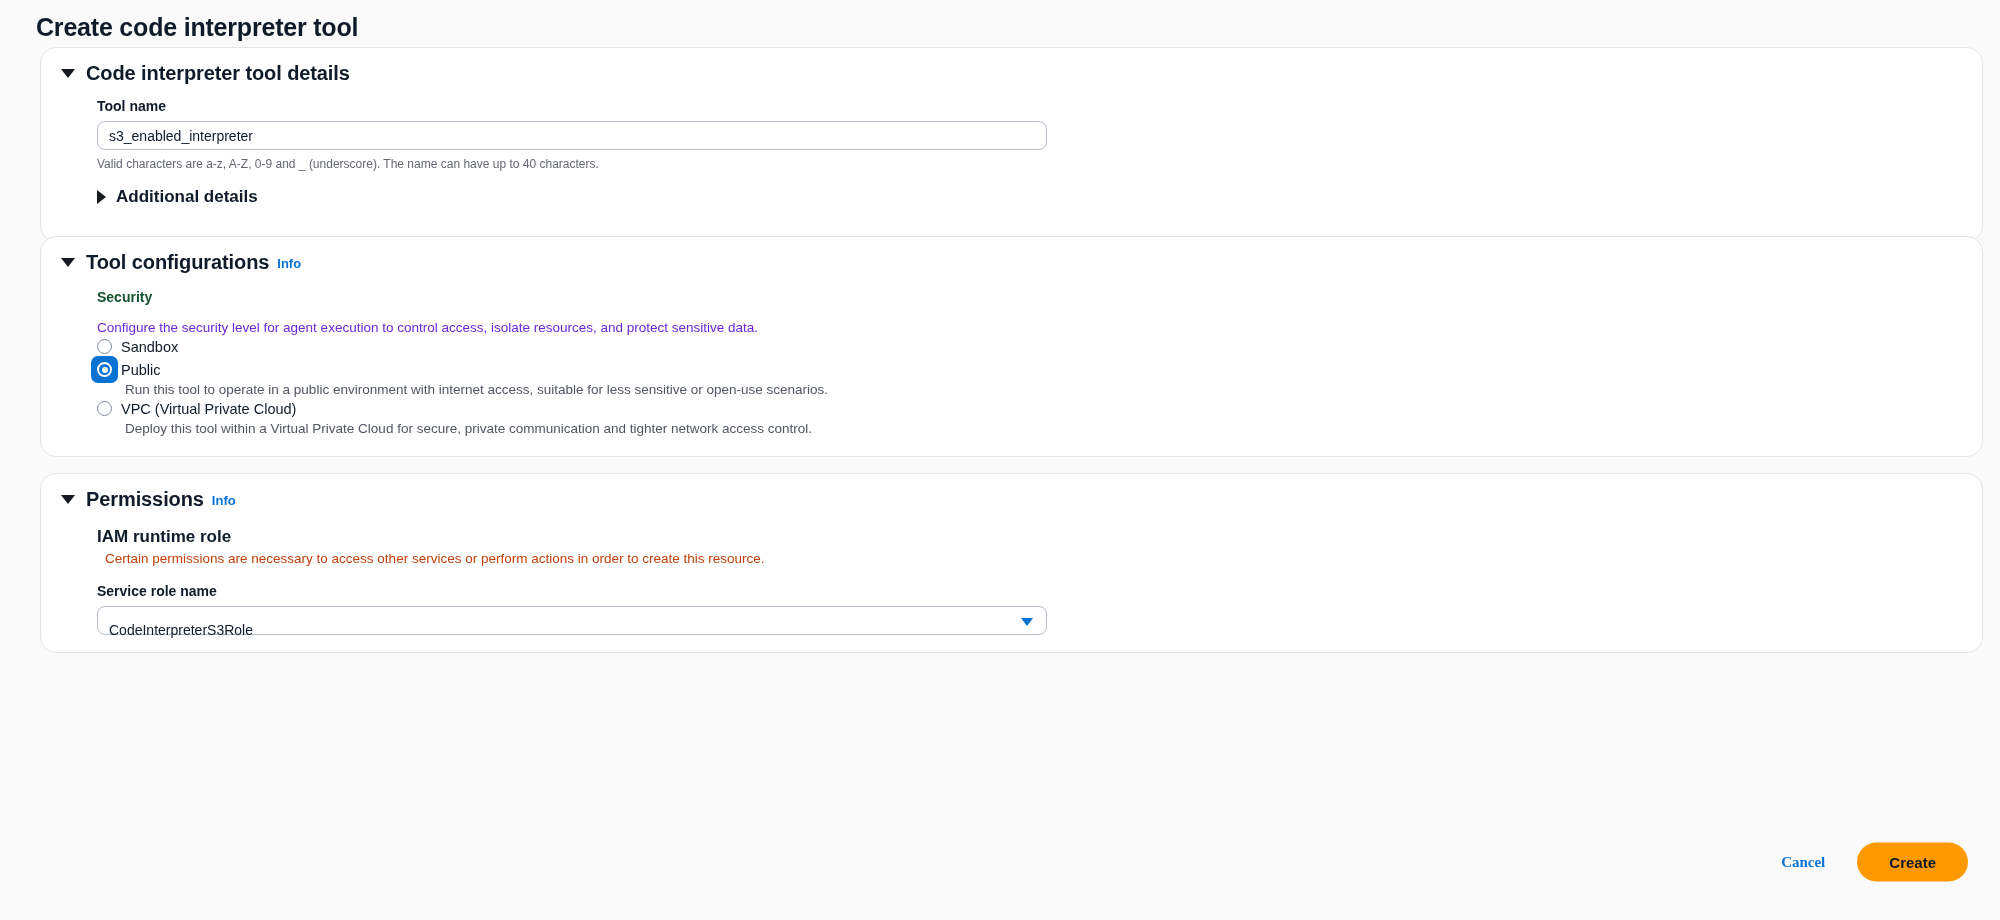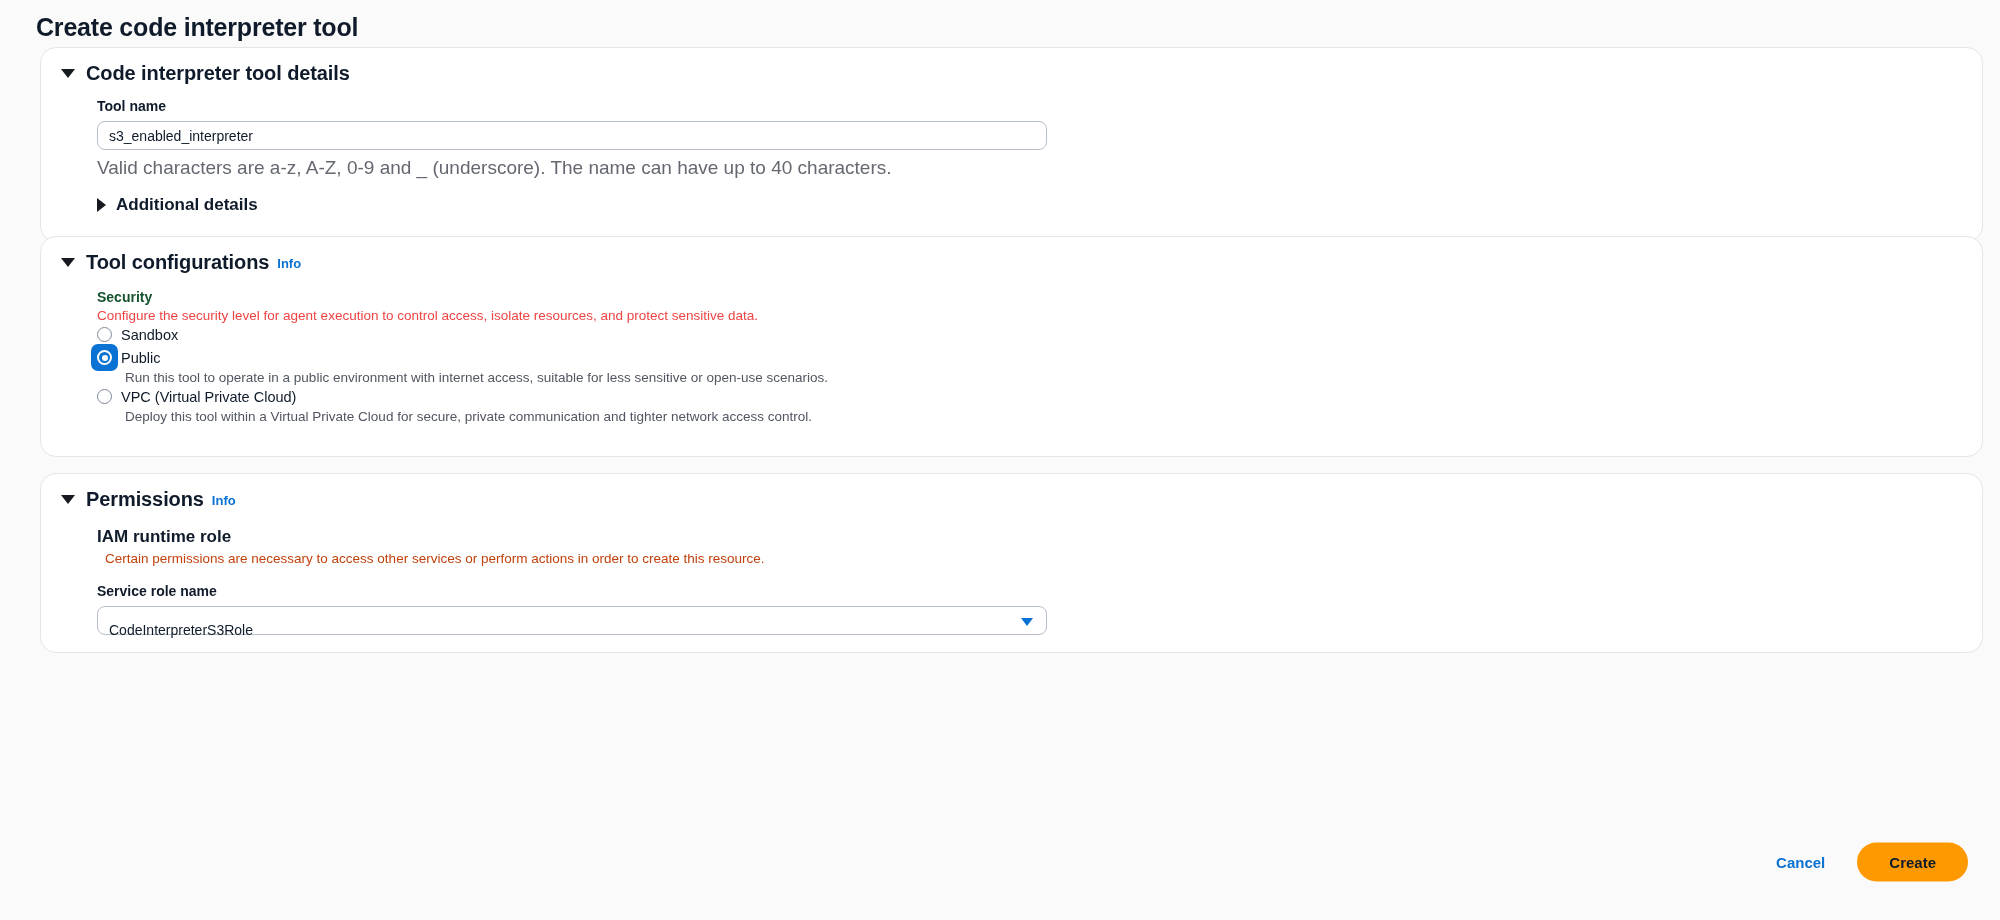--- a/index.html
+++ b/index.html
@@ -92,21 +92,21 @@
     border-radius: 8px;
     background: #ffffff;
     font-family: "Liberation Sans", sans-serif;
     font-size: 14px;
     color: #0f1b2a;
     padding: 8px 11px;
     outline: none;
     display: block;
   }
   .hint {
-    font-size: 19px;
+    font-size: 12px;
     color: #656871;
     margin-top: 7px;
   }
 
   .sub-link-row {
     display: flex;
     align-items: center;
     gap: 7px;
     cursor: pointer;
     width: max-content;
@@ -118,22 +118,22 @@
   }
 
   
   .group-label {
     font-size: 14px;
     font-weight: 700;
     color: #14532d;
   }
   .group-desc {
     font-size: 13.5px;
-    color: #ef4444;
-    margin-top: 3px;
+    color: #6d28d9;
+    margin-top: 15px;
   }
   .radio-row { margin-top: 0; }
   .radio-line {
     display: flex;
     align-items: center;
     gap: 9px;
   }
   .radio-outer {
     width: 15px; height: 15px;
     border-radius: 50%;
@@ -213,21 +213,21 @@
     right: 32px;
     top: 862px;
     display: flex;
     align-items: center;
     gap: 24px;
     transform: translateY(-50%);
   }
   .btn-cancel {
     background: none;
     border: none;
-    font-family: Liberation Sans, sans-serif;
+    font-family: Liberation Serif, serif;
     font-size: 15px;
     font-weight: 700;
     color: #0972d3;
     cursor: pointer;
     padding: 6px 8px;
   }
   .btn-create {
     background: #ff9900;
     border: none;
     border-radius: 22px;

